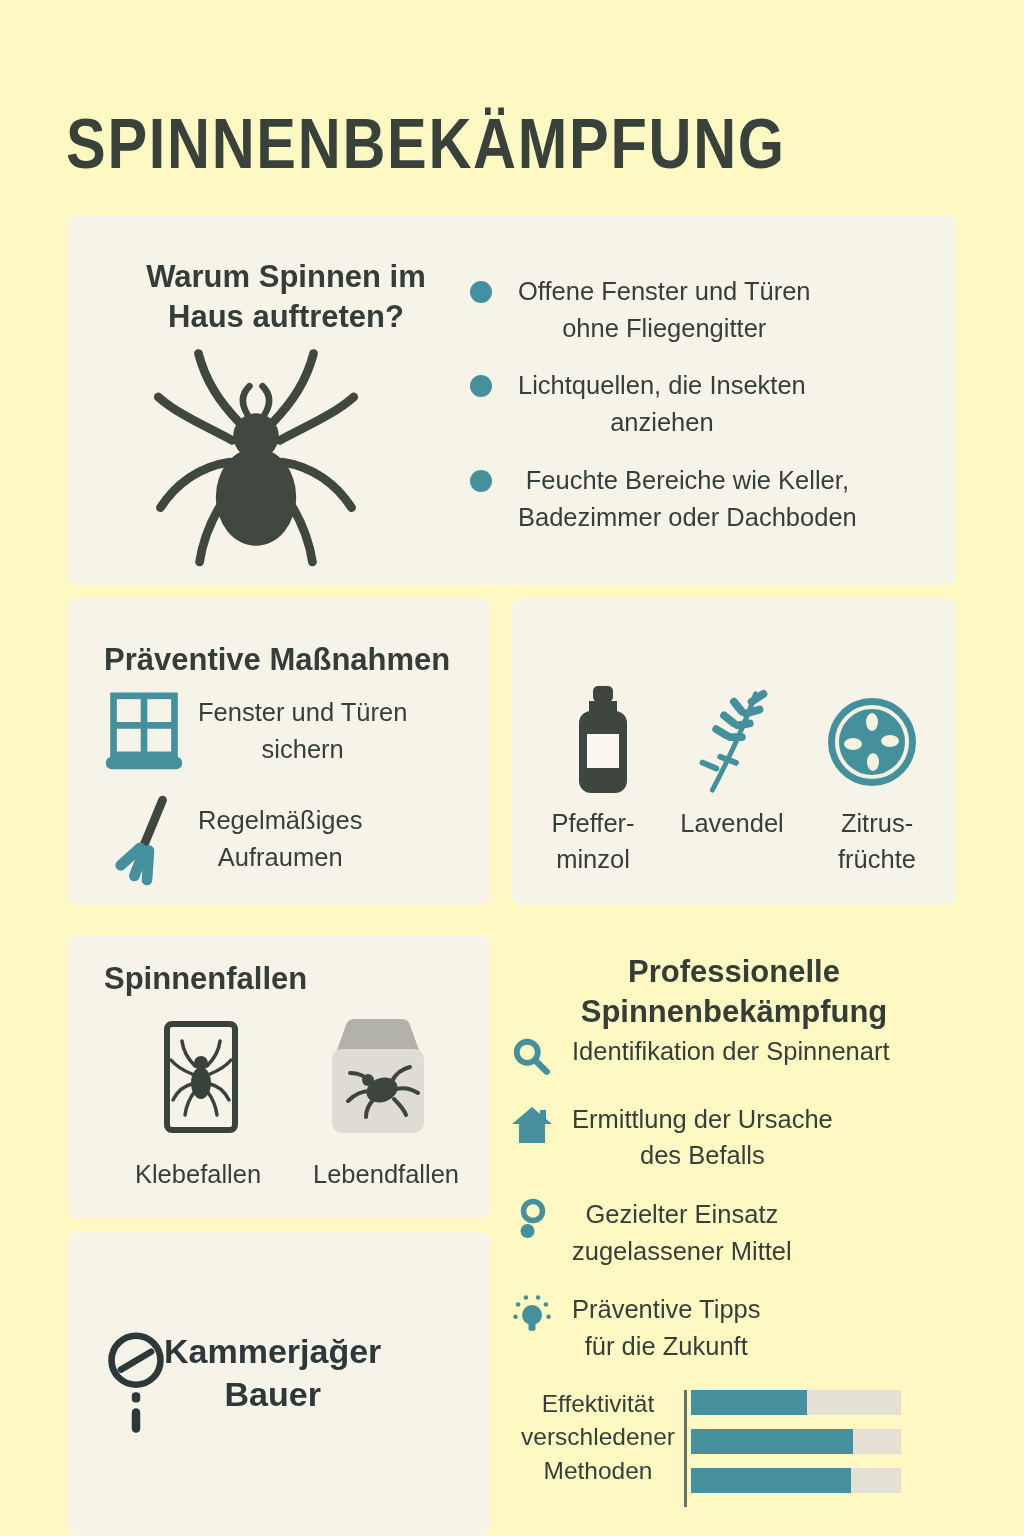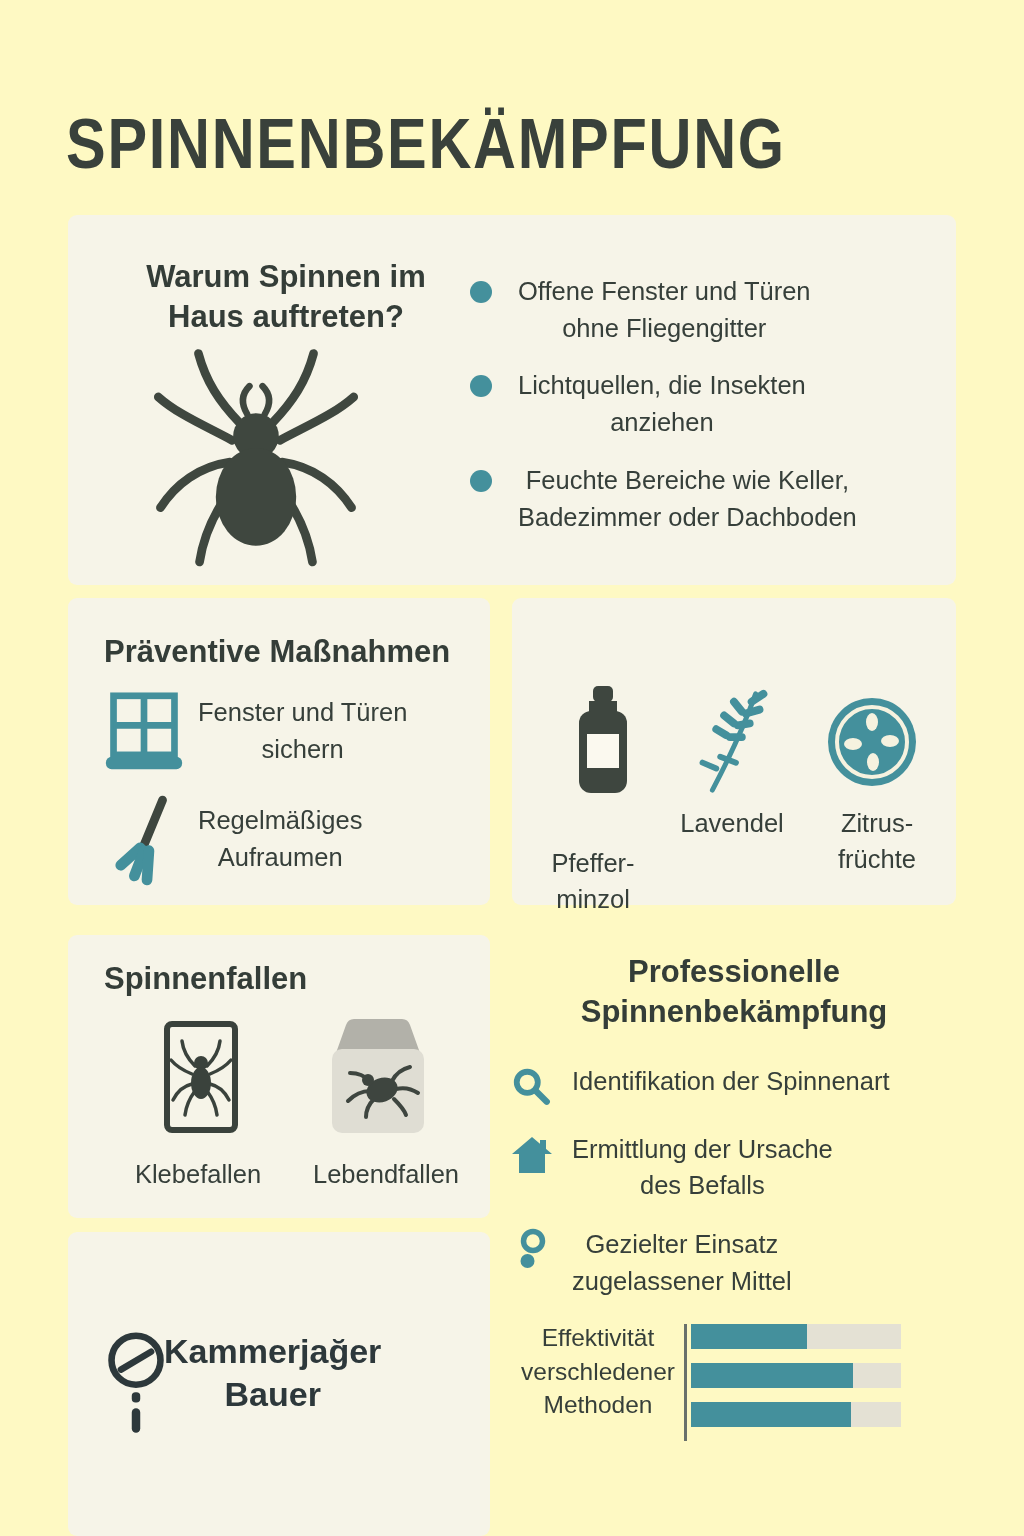--- a/index.html
+++ b/index.html
@@ -70,21 +70,21 @@
       </div>
       <div class="bullet-row">
         <span class="bullet-dot"></span>
         <span class="body-text pre">Feuchte Bereiche wie Keller,
 Badezimmer oder Dachboden</span>
       </div>
     </div>
   </div>
 
   <div class="card" style="left:68px;top:598px;width:422px;height:307px;">
-    <div class="abs h-section" style="left:36px;top:34px;">Präventive Maßnahmen</div>
+    <div class="abs h-section" style="left:36px;top:42px;">Präventive Maßnahmen</div>
 
     <svg class="abs" style="left:36px;top:92px;" width="80" height="84" viewBox="0 0 84 88">
       <rect x="10" y="6" width="64" height="62" stroke="#44909c" stroke-width="7" fill="none"></rect>
       <line x1="42" y1="6" x2="42" y2="68" stroke="#44909c" stroke-width="7"></line>
       <line x1="10" y1="37" x2="74" y2="37" stroke="#44909c" stroke-width="7"></line>
       <rect x="2" y="70" width="80" height="13" rx="6" fill="#44909c"></rect>
     </svg>
     <div class="abs body-text pre" style="left:130px;top:96px;">Fenster und Türen
 sichern</div>
 
@@ -130,21 +130,21 @@
       <circle cx="46" cy="46" r="44" fill="#44909c"></circle>
       <circle cx="46" cy="46" r="35" fill="none" stroke="#f6f2df" stroke-width="4"></circle>
       <g fill="#f6f2df">
         <ellipse cx="46" cy="26" rx="6" ry="9"></ellipse>
         <ellipse cx="27" cy="48" rx="9" ry="6"></ellipse>
         <ellipse cx="64" cy="45" rx="9" ry="6"></ellipse>
         <ellipse cx="47" cy="66" rx="6" ry="9"></ellipse>
       </g>
     </svg>
 
-    <div class="abs small-label pre center" style="left:16px;top:208px;width:130px;margin-top:40px;">Pfeffer-
+    <div class="abs small-label pre center" style="left:16px;top:208px;width:130px;">Pfeffer-
 minzol</div>
     <div class="abs small-label pre center" style="left:150px;top:208px;width:140px;">Lavendel</div>
     <div class="abs small-label pre center" style="left:300px;top:208px;width:130px;">Zitrus-
 früchte</div>
   </div>
 
   <div class="card" style="left:68px;top:935px;width:422px;height:283px;">
     <div class="abs h-section" style="left:36px;top:24px;">Spinnenfallen</div>
 
     <svg class="abs" style="left:94px;top:84px;" width="78" height="116" viewBox="0 0 78 116">
@@ -181,21 +181,21 @@
     </svg>
 
     <div class="abs small-label center" style="left:40px;top:222px;width:180px;">Klebefallen</div>
     <div class="abs small-label center" style="left:236px;top:222px;width:164px;">Lebendfallen</div>
   </div>
 
   <div class="abs" style="left:512px;top:952px;width:444px;">
     <div class="h-section pre">Professionelle
 Spinnenbekämpfung</div>
 
-    <div style="margin-top:30px;">
+    <div style="">
       <div class="pro-row">
         <svg class="pro-icon" viewBox="0 0 38 38">
           <circle cx="14.5" cy="14.5" r="10" stroke="#44909c" stroke-width="5.5" fill="none"></circle>
           <line x1="22.5" y1="22.5" x2="33" y2="33" stroke="#44909c" stroke-width="6" stroke-linecap="round"></line>
         </svg>
         <span class="body-text pre">Identifikation der Spinnenart</span>
       </div>
 
       <div class="pro-row">
         <svg class="pro-icon" viewBox="0 0 40 36">
@@ -208,20 +208,36 @@
 
       <div class="pro-row">
         <svg class="pro-icon" viewBox="0 0 32 44">
           <circle cx="17" cy="13" r="9.5" stroke="#44909c" stroke-width="5.5" fill="none"></circle>
           <circle cx="11.5" cy="33" r="7" fill="#44909c"></circle>
         </svg>
         <span class="body-text pre">Gezielter Einsatz
 zugelassener Mittel</span>
       </div>
 
+      <div class="pro-row">
+        <svg class="pro-icon" viewBox="0 0 46 48">
+          <circle cx="23" cy="24" r="11.5" fill="#44909c"></circle>
+          <path d="M19,34 h8 v6 a2,2 0 0 1 -2,2 h-4 a2,2 0 0 1 -2,-2 z" fill="#44909c"></path>
+          <g fill="#44909c">
+            <circle cx="4" cy="26" r="2.6"></circle>
+              <circle cx="7" cy="12" r="2.6"></circle>
+            <circle cx="16" cy="4" r="2.6"></circle>
+              <circle cx="30" cy="4" r="2.6"></circle>
+            <circle cx="39" cy="12" r="2.6"></circle>
+              <circle cx="42" cy="26" r="2.6"></circle>
+          </g>
+        </svg>
+        <span class="body-text pre">Präventive Tipps
+für die Zukunft</span>
+      </div>
     </div>
 
     <div class="chart" style="margin-top:22px;">
       <div class="chart-label pre">Effektivität
 verschledener
 Methoden</div>
       <div class="bars">
         <div class="bar-track">
           <div class="bar-fill" style="width: 55%;"></div>
         </div>

